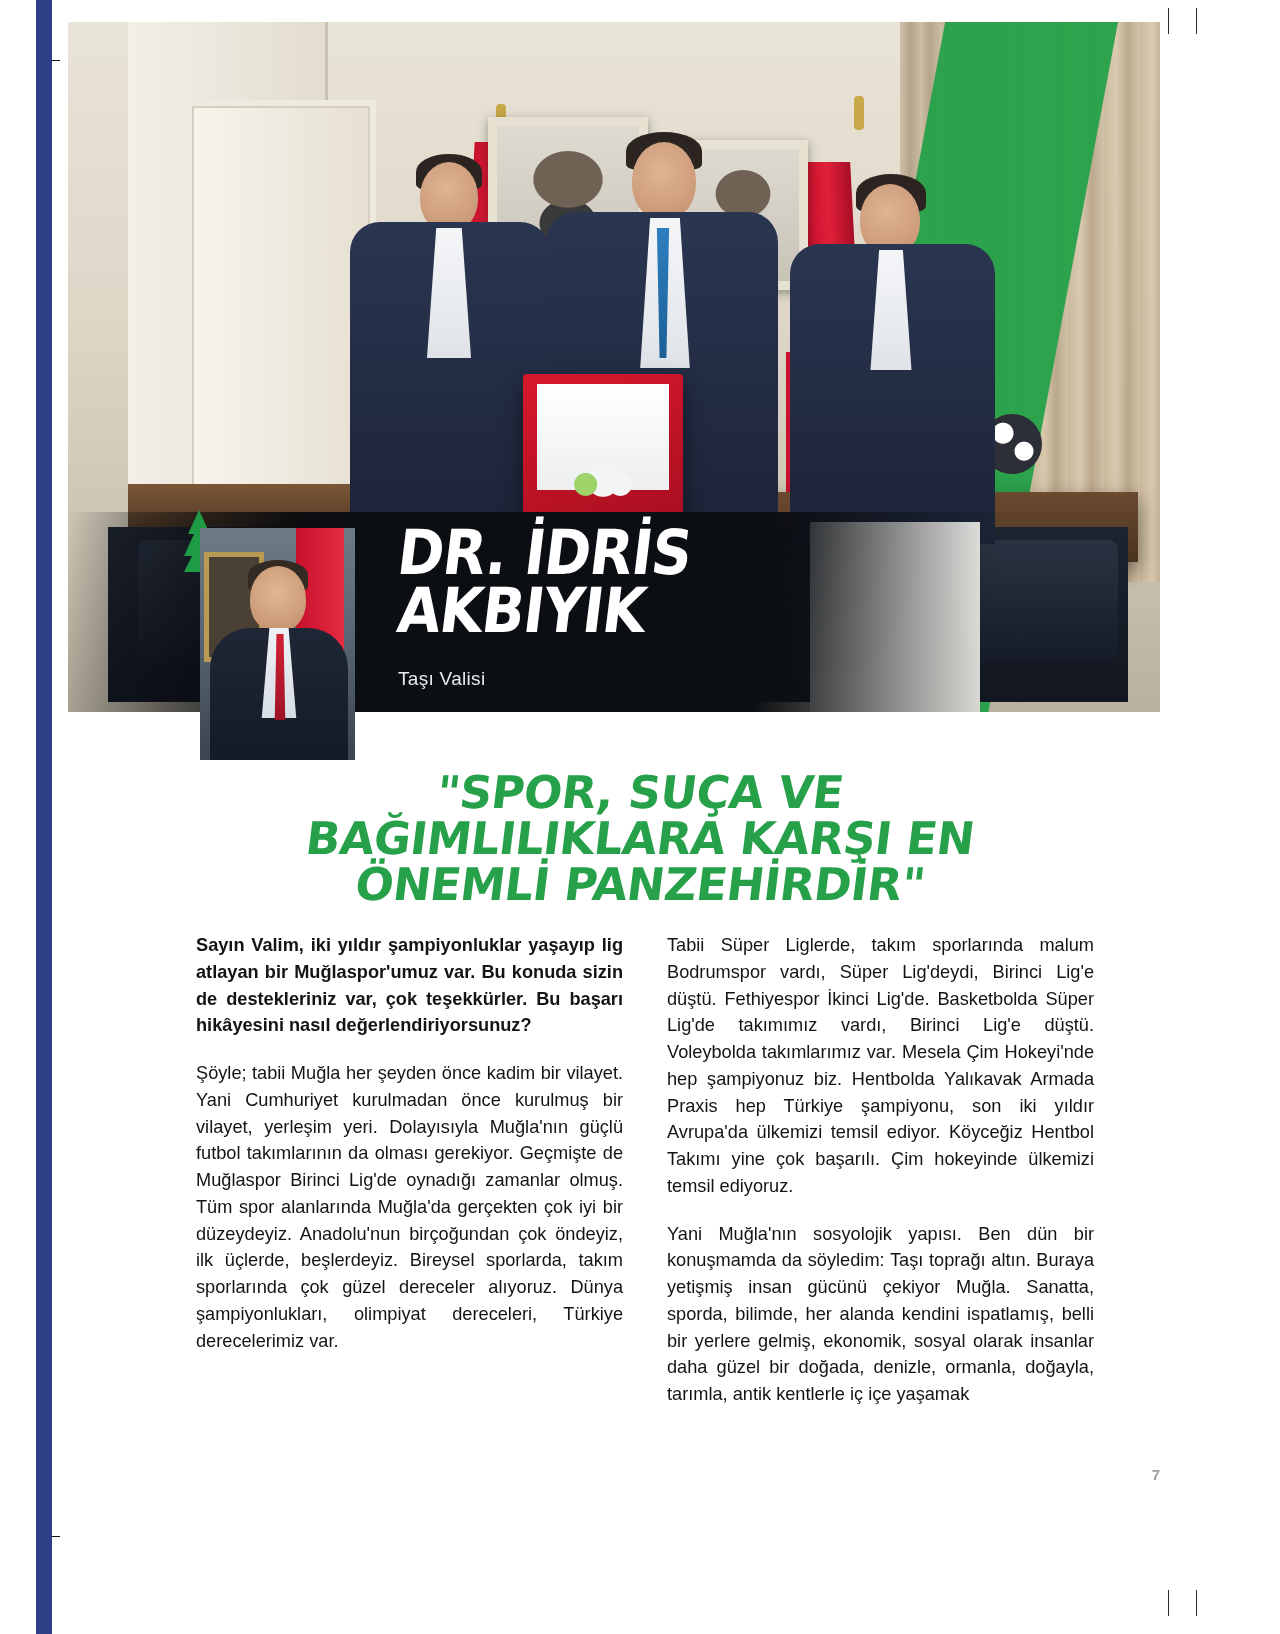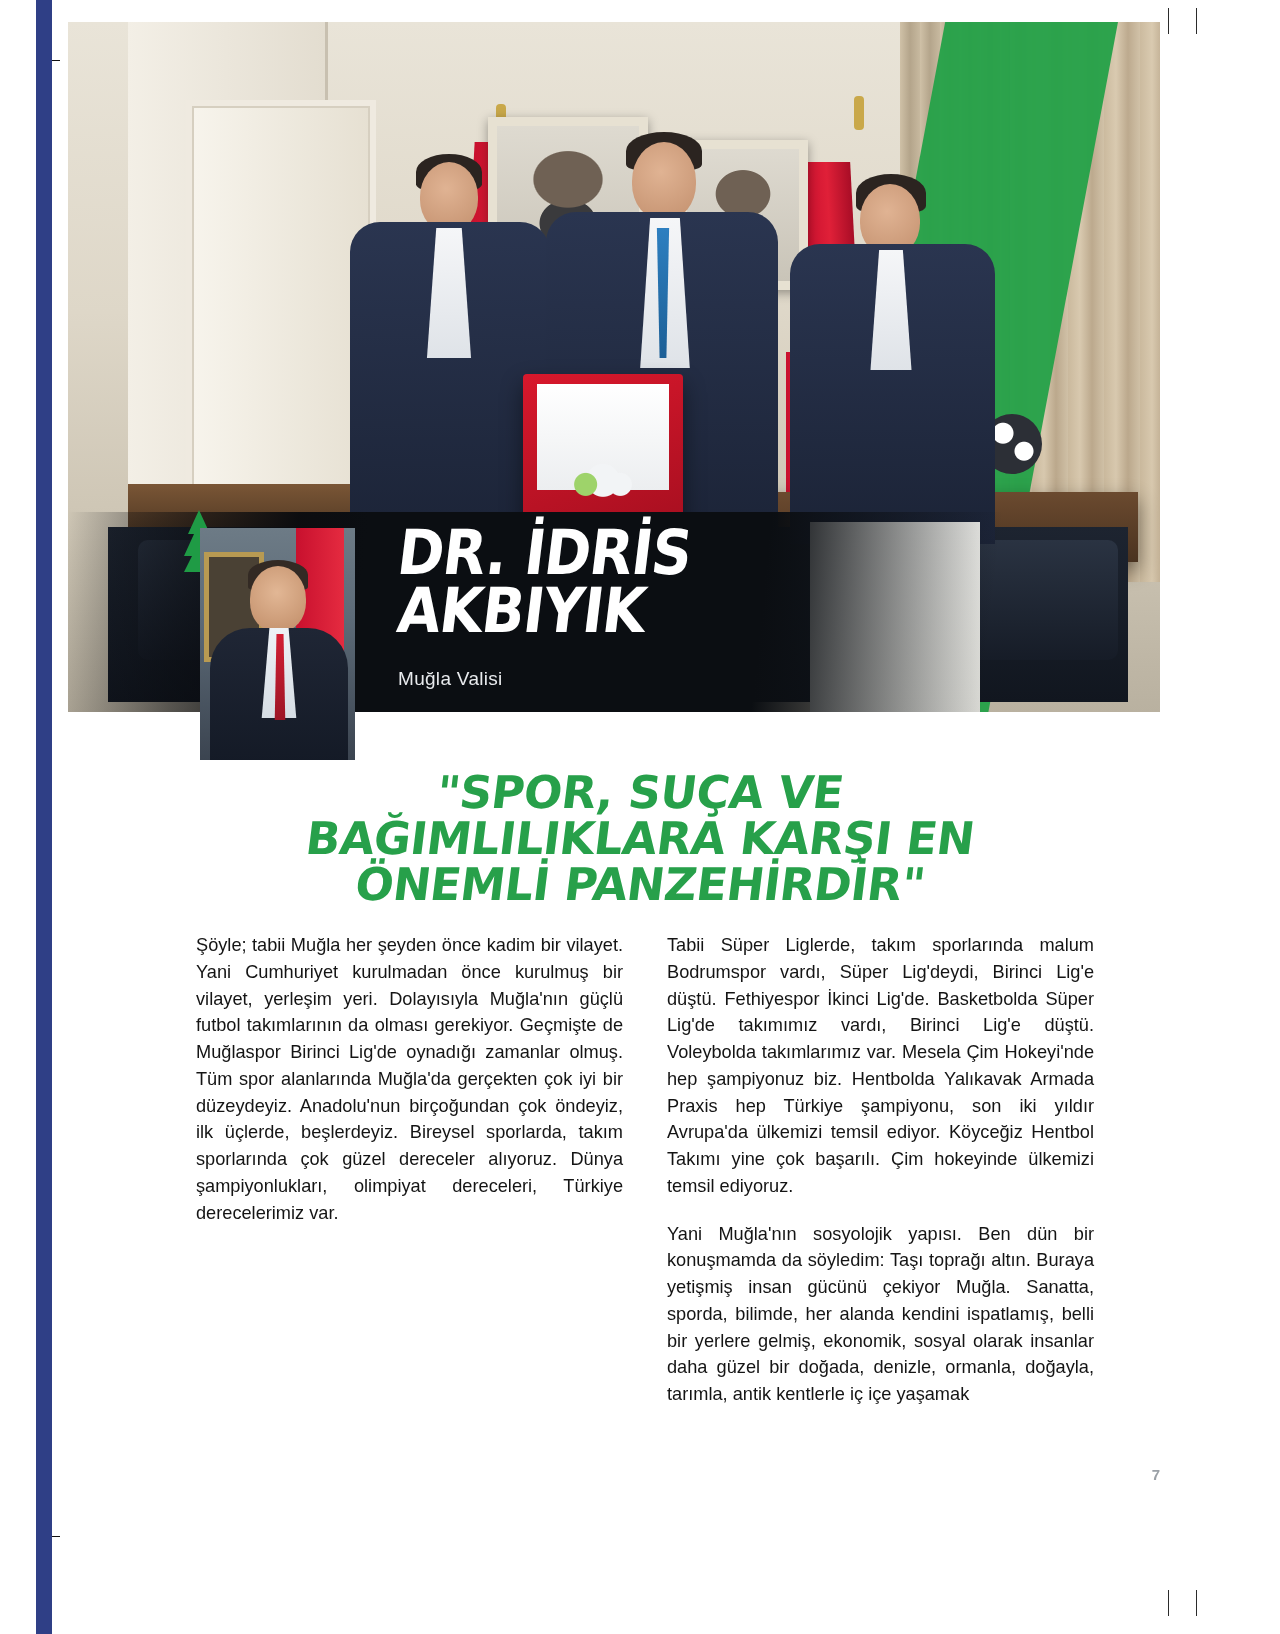--- a/index.html
+++ b/index.html
@@ -401,30 +401,31 @@
     <div class="vali-head"></div>
     <div class="vali-body"></div>
     <div class="vali-shirt"></div>
     <div class="vali-tie"></div>
   </div>
 
   <div class="hero-name">
     <div class="line">DR. İDRİS</div>
     <div class="line">AKBIYIK</div>
   </div>
-  <div class="hero-role">Muğla Valisi</div>
+  <div class="hero-role">Taşı Valisi</div>
 
   <div class="quote-head">
     <div class="q-line">"SPOR, SUÇA VE</div>
     <div class="q-line">BAĞIMLILIKLARA KARŞI EN</div>
     <div class="q-line">ÖNEMLİ PANZEHİRDİR"</div>
   </div>
 
   <div class="columns">
     <div class="col">
+      <p class="lead">Sayın Valim, iki yıldır şampiyonluklar yaşayıp lig atlayan bir Muğlaspor'umuz var. Bu konuda sizin de destekleriniz var, çok teşekkürler. Bu başarı hikâyesini nasıl değerlendiriyorsunuz?</p>
       <p>Şöyle; tabii Muğla her şeyden önce kadim bir vilayet. Yani Cumhuriyet kurulmadan önce kurulmuş bir vilayet, yerleşim yeri. Dolayısıyla Muğla'nın güçlü futbol takımlarının da olması gerekiyor. Geçmişte de Muğlaspor Birinci Lig'de oynadığı zamanlar olmuş. Tüm spor alanlarında Muğla'da gerçekten çok iyi bir düzeydeyiz. Anadolu'nun birçoğundan çok öndeyiz, ilk üçlerde, beşlerdeyiz. Bireysel sporlarda, takım sporlarında çok güzel dereceler alıyoruz. Dünya şampiyonlukları, olimpiyat dereceleri, Türkiye derecelerimiz var.</p>
     </div>
     <div class="col">
       <p>Tabii Süper Liglerde, takım sporlarında malum Bodrumspor vardı, Süper Lig'deydi, Birinci Lig'e düştü. Fethiyespor İkinci Lig'de. Basketbolda Süper Lig'de takımımız vardı, Birinci Lig'e düştü. Voleybolda takımlarımız var. Mesela Çim Hokeyi'nde hep şampiyonuz biz. Hentbolda Yalıkavak Armada Praxis hep Türkiye şampiyonu, son iki yıldır Avrupa'da ülkemizi temsil ediyor. Köyceğiz Hentbol Takımı yine çok başarılı. Çim hokeyinde ülkemizi temsil ediyoruz.</p>
       <p>Yani Muğla'nın sosyolojik yapısı. Ben dün bir konuşmamda da söyledim: Taşı toprağı altın. Buraya yetişmiş insan gücünü çekiyor Muğla. Sanatta, sporda, bilimde, her alanda kendini ispatlamış, belli bir yerlere gelmiş, ekonomik, sosyal olarak insanlar daha güzel bir doğada, denizle, ormanla, doğayla, tarımla, antik kentlerle iç içe yaşamak</p>
     </div>
   </div>
 
   <div class="page-number">7</div>
 

